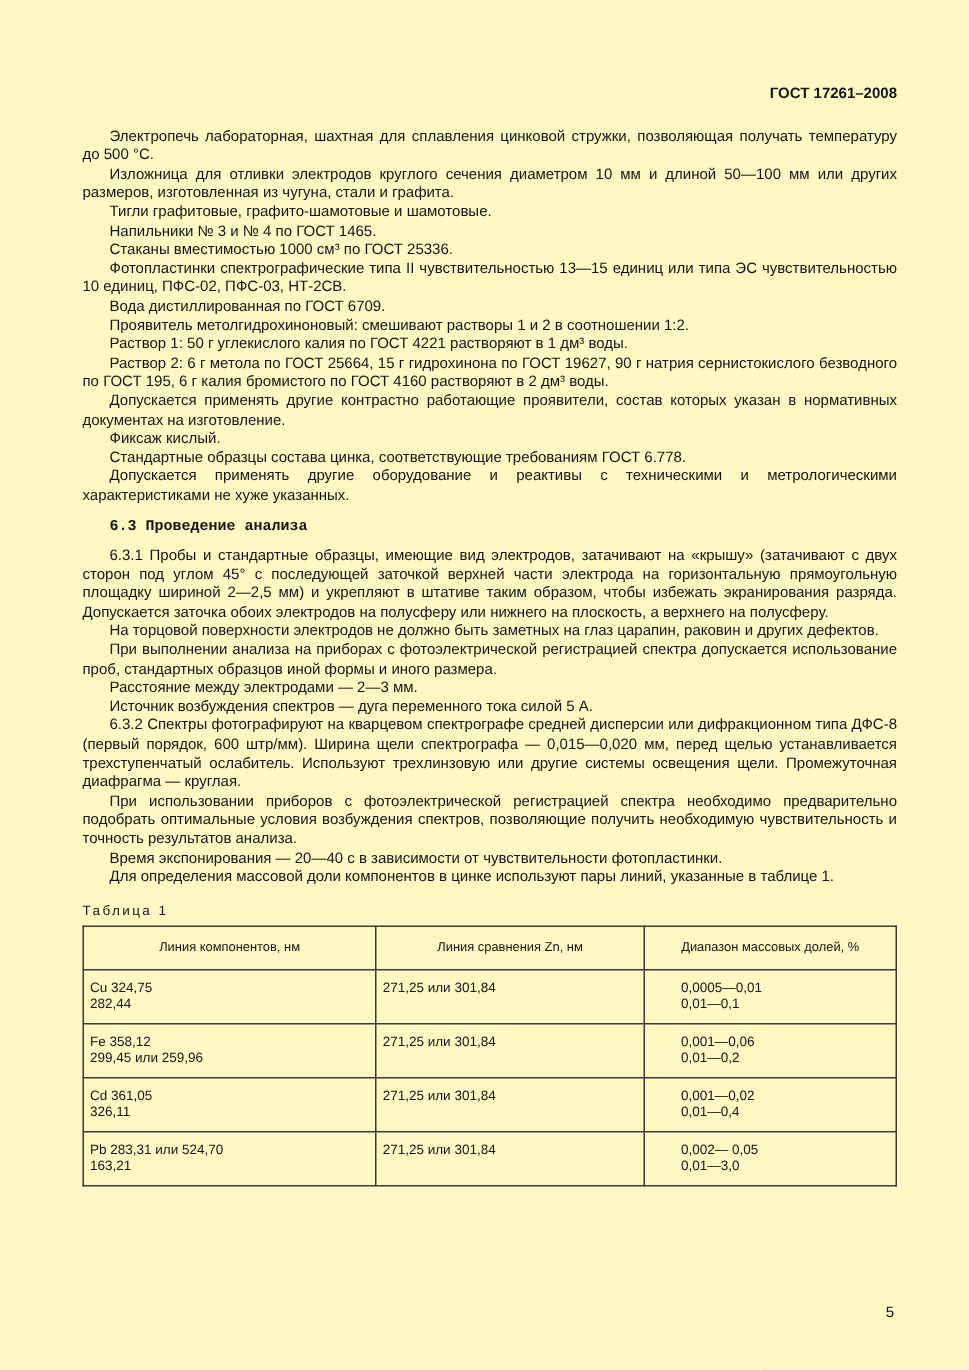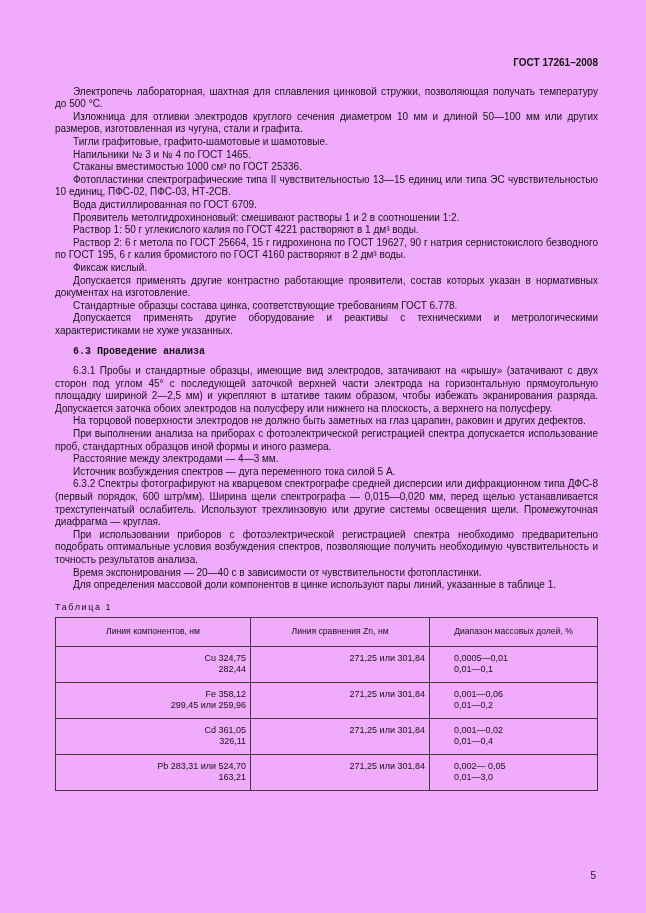--- a/index.html
+++ b/index.html
@@ -1,20 +1,20 @@
 <!DOCTYPE html>
 <html><head>
 <meta charset="utf-8">
 <style>
   html,body { margin:0; padding:0; background:#e8e8e8; }
   .page {
     position:relative;
     width:646px; height:913px;
     margin:0 auto;
-    background:#f0abfc;
+    background:#fef9c3;
     box-sizing:border-box;
     padding:57px 48px 0 55px;
     font-family:"Liberation Sans", sans-serif;
     font-size:10px;
     line-height:12.6px;
     color:#141414;
   }
   .doc-header {
     text-align:right;
     font-weight:bold;
@@ -50,21 +50,21 @@
   }
   table.lines-table th {
     font-weight:normal;
     font-size:8.6px;
     text-align:center;
     padding:8px 4px;
   }
   table.lines-table td {
     padding:6px 4px;
     vertical-align:top;
-    text-align:right;
+    text-align:left;
   }
   table.lines-table td.range {
     text-align:left;
     padding-left:24px;
   }
   .col-component { width:36%; }
   .col-comparison { width:33%; }
   .col-range { width:31%; }
   .doc-footer {
     position:absolute;
@@ -86,31 +86,31 @@
     <p class="para">Электропечь лабораторная, шахтная для сплавления цинковой стружки, позволяющая получать температуру до 500 °С.</p>
     <p class="para">Изложница для отливки электродов круглого сечения диаметром 10 мм и длиной 50—100 мм или других размеров, изготовленная из чугуна, стали и графита.</p>
     <p class="para">Тигли графитовые, графито-шамотовые и шамотовые.</p>
     <p class="para">Напильники № 3 и № 4 по ГОСТ 1465.</p>
     <p class="para">Стаканы вместимостью 1000 см³ по ГОСТ 25336.</p>
     <p class="para">Фотопластинки спектрографические типа II чувствительностью 13—15 единиц или типа ЭС чувствительностью 10 единиц, ПФС-02, ПФС-03, НТ-2СВ.</p>
     <p class="para">Вода дистиллированная по ГОСТ 6709.</p>
     <p class="para">Проявитель метолгидрохиноновый: смешивают растворы 1 и 2 в соотношении 1:2.</p>
     <p class="para">Раствор 1: 50 г углекислого калия по ГОСТ 4221 растворяют в 1 дм³ воды.</p>
     <p class="para">Раствор 2: 6 г метола по ГОСТ 25664, 15 г гидрохинона по ГОСТ 19627, 90 г натрия сернистокислого безводного по ГОСТ 195, 6 г калия бромистого по ГОСТ 4160 растворяют в 2 дм³ воды.</p>
+    <p class="para">Допускается применять другие контрастно работающие проявители, состав которых указан в нормативных документах на изготовление.</p>
     <p class="para">Фиксаж кислый.</p>
-    <p class="para">Допускается применять другие контрастно работающие проявители, состав которых указан в нормативных документах на изготовление.</p>
     <p class="para">Стандартные образцы состава цинка, соответствующие требованиям ГОСТ 6.778.</p>
     <p class="para">Допускается применять другие оборудование и реактивы с техническими и метрологическими характеристиками не хуже указанных.</p>
 
     <p class="heading">6.3 Проведение анализа</p>
 
     <p class="para">6.3.1 Пробы и стандартные образцы, имеющие вид электродов, затачивают на «крышу» (затачивают с двух сторон под углом 45° с последующей заточкой верхней части электрода на горизонтальную прямоугольную площадку шириной 2—2,5 мм) и укрепляют в штативе таким образом, чтобы избежать экранирования разряда. Допускается заточка обоих электродов на полусферу или нижнего на плоскость, а верхнего на полусферу.</p>
     <p class="para">На торцовой поверхности электродов не должно быть заметных на глаз царапин, раковин и других дефектов.</p>
     <p class="para">При выполнении анализа на приборах с фотоэлектрической регистрацией спектра допускается использование проб, стандартных образцов иной формы и иного размера.</p>
-    <p class="para">Расстояние между электродами — 4—3 мм.</p>
+    <p class="para">Расстояние между электродами — 2—3 мм.</p>
     <p class="para">Источник возбуждения спектров — дуга переменного тока силой 5 А.</p>
     <p class="para">6.3.2 Спектры фотографируют на кварцевом спектрографе средней дисперсии или дифракционном типа ДФС-8 (первый порядок, 600 штр/мм). Ширина щели спектрографа — 0,015—0,020 мм, перед щелью устанавливается трехступенчатый ослабитель. Используют трехлинзовую или другие системы освещения щели. Промежуточная диафрагма — круглая.</p>
     <p class="para">При использовании приборов с фотоэлектрической регистрацией спектра необходимо предварительно подобрать оптимальные условия возбуждения спектров, позволяющие получить необходимую чувствительность и точность результатов анализа.</p>
     <p class="para">Время экспонирования — 20—40 с в зависимости от чувствительности фотопластинки.</p>
     <p class="para">Для определения массовой доли компонентов в цинке используют пары линий, указанные в таблице 1.</p>
 
     <div class="table-caption">Таблица 1</div>
 
     <table class="lines-table">
       <colgroup>

